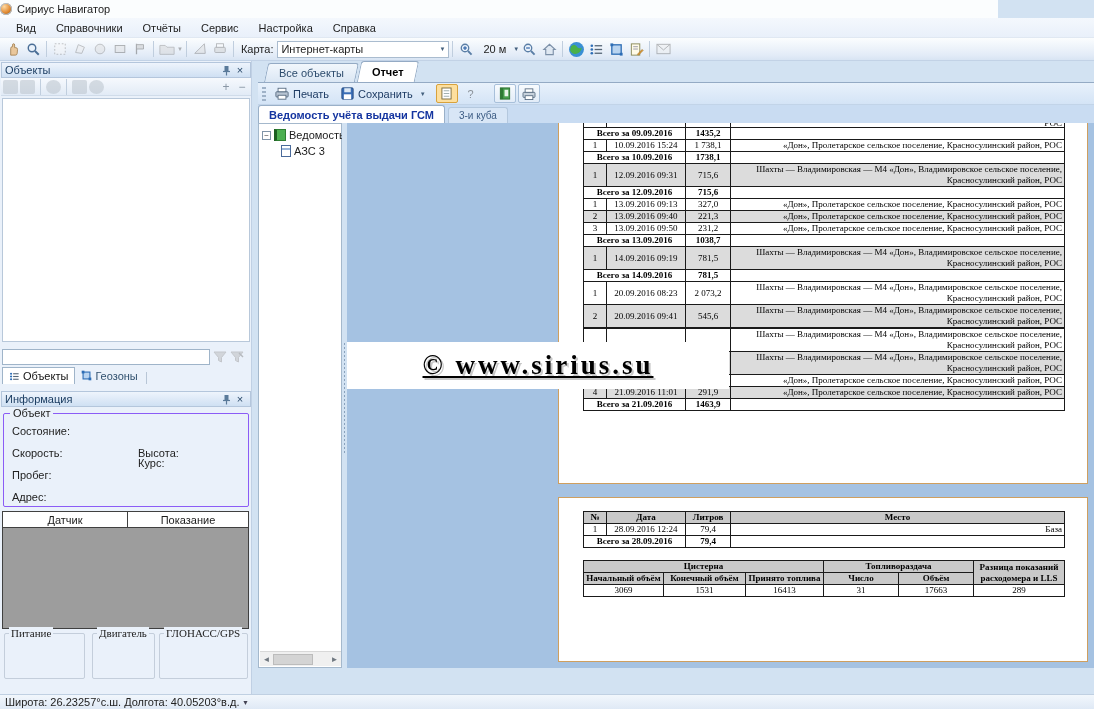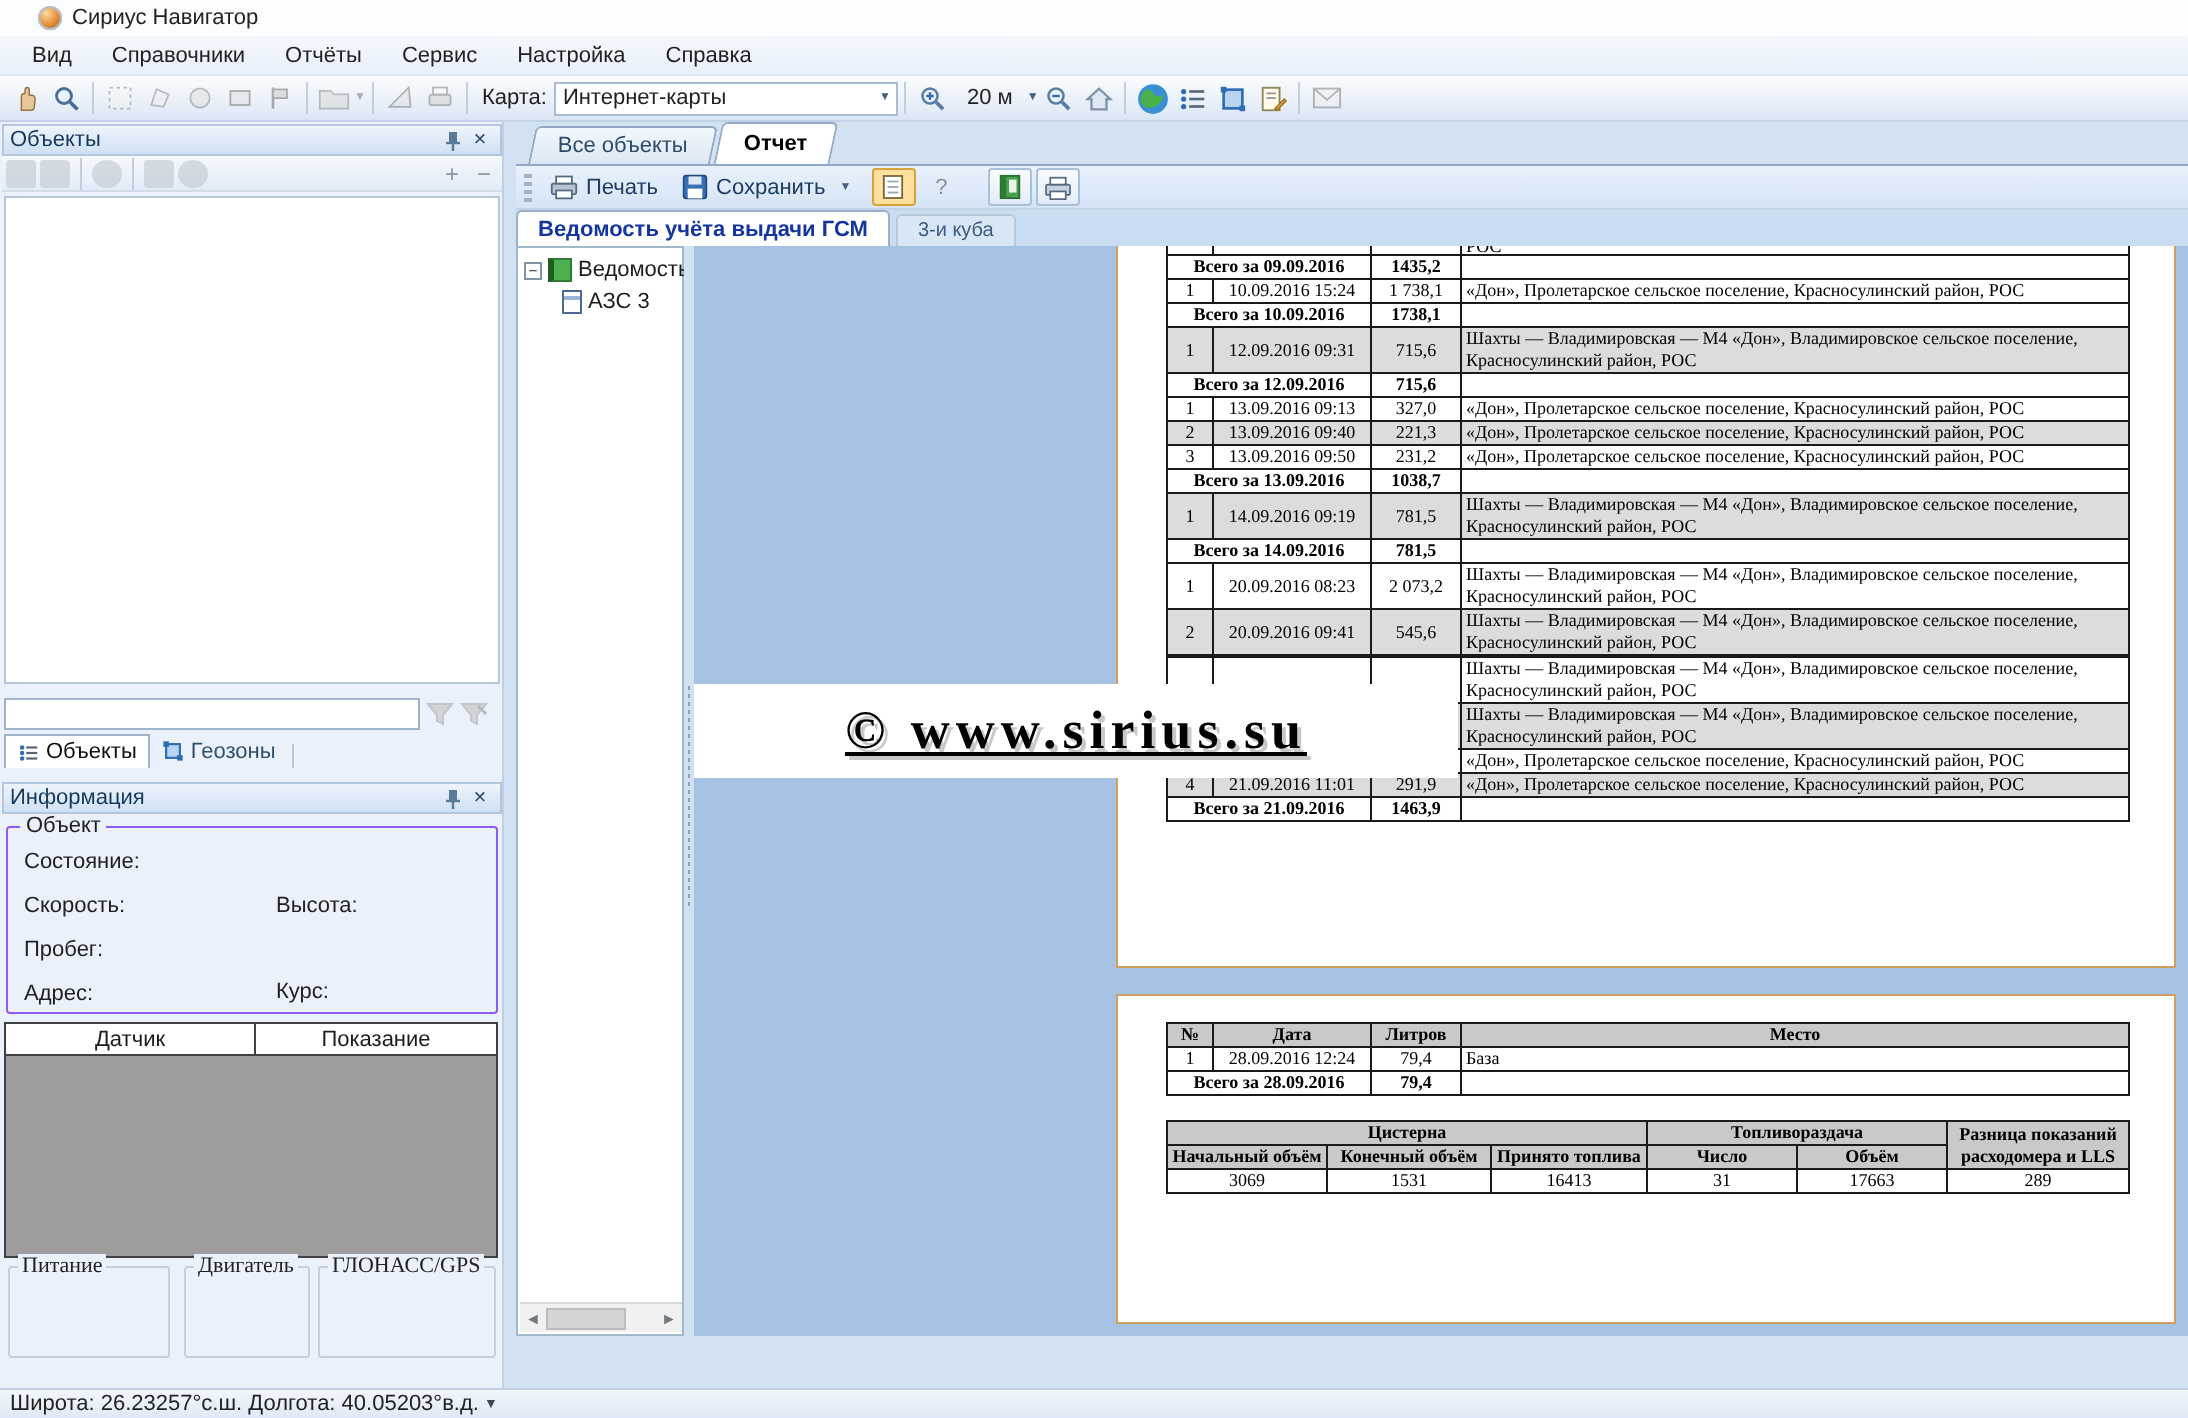--- a/index.html
+++ b/index.html
@@ -2,21 +2,21 @@
 <html><head>
 <meta charset="utf-8">
 <style>
   *{margin:0;padding:0;box-sizing:border-box;}
   html,body{width:1094px;height:709px;overflow:hidden;}
   body{font-family:"Liberation Sans",sans-serif;font-size:11px;color:#1c1c1c;background:#d2e2f2;}
   .abs{position:absolute;}
   #window{position:relative;width:1094px;height:709px;background:#d2e2f2;}
 
   
-  #titlebar{left:0;top:0;width:1094px;height:18px;background:#fbfdfe;display:flex;align-items:center;padding-left:19px;gap:5px;}
+  #titlebar{left:0;top:0;width:998px;height:18px;background:#fbfdfe;display:flex;align-items:center;padding-left:0;gap:5px;}
   #titlebar .ttl{font-size:11px;color:#222;}
   .app-ico{width:12px;height:12px;border-radius:50%;background:radial-gradient(circle at 35% 30%,#ffd9a0,#e08830 55%,#7a4a10);box-shadow:0 0 0 1px #b0c0d0 inset;}
   #menubar{left:0;top:18px;width:1094px;height:20px;background:linear-gradient(#f4f8fd,#e9f0fa);display:flex;align-items:center;padding-left:6px;border-bottom:1px solid #e0e8f2;}
   .menu-item{padding:2px 10px;color:#222;cursor:default;}
   #toolbar{left:0;top:38px;width:1094px;height:23px;background:linear-gradient(#fbfdfe,#e2ebf7 80%,#d8e4f3);border-bottom:1px solid #c2d2e6;display:flex;align-items:center;padding-left:3px;}
   .tbtn{width:20px;height:19px;display:flex;align-items:center;justify-content:center;border-radius:2px;}
   .tsep{width:1px;height:16px;background:#c0cede;margin:0 3px;}
   .dis{opacity:.45;filter:grayscale(1);}
   .combo{height:17px;background:#fff;border:1px solid #aabccf;display:flex;align-items:center;justify-content:space-between;padding:0 3px;font-size:11px;color:#222;}
   .arrow{font-size:6px;color:#44607e;}
@@ -80,21 +80,21 @@
   #preview{position:absolute;left:89px;top:0;width:747px;height:545px;background:#a5c2e2;overflow:hidden;}
   .page{position:absolute;left:211px;width:530px;background:#fff;border:1px solid #cf9f5f;}
   #page1{top:-4px;height:365px;border-top:none;}
   #page2{top:374px;height:165px;}
 
   table.rpt{border-collapse:collapse;table-layout:fixed;width:481px;font:9px "Liberation Serif",serif;color:#000;}
   table.rpt td{border:1px solid #1a1a1a;padding:0 2px;line-height:11px;overflow:hidden;vertical-align:middle;}
   table.rpt tr.shaded td{background:#dcdcdc;}
   table.rpt tr.total td{font-weight:bold;}
   table.rpt td.c-num,table.rpt td.c-date,table.rpt td.c-lit,table.rpt td.c-label{text-align:center;white-space:nowrap;}
-  table.rpt td.c-place{text-align:left;}
+  table.rpt td.c-place{text-align:right;}
   table.rpt tr.partial td{height:7px;border-top:none;vertical-align:top;line-height:8px;}
   table.rpt td.hdr{background:#c9c9c9;font-weight:bold;text-align:center;}
   #cistern td{text-align:center;}
 
   #watermark{position:absolute;left:0;top:219px;width:382px;height:47px;background:#fff;display:flex;align-items:center;justify-content:center;font:bold 27px "Liberation Serif",serif;letter-spacing:3px;color:#000;text-decoration:underline;text-shadow:2px 2px 0 #c8c8c8;}
 
   #statusbar{left:0;top:694px;width:1094px;height:15px;background:linear-gradient(#f2f7fc,#dfe9f5);border-top:1px solid #c0d0e2;display:flex;align-items:center;padding-left:5px;color:#222;}
   #status-dd{position:absolute;left:242px;font-size:7px;color:#445;}
   svg{display:block;}
 </style>
@@ -323,21 +323,21 @@
       <span class="hico">×</span>
     </div>
 
     <div class="fieldset" style="left:3px;top:352px;width:246px;height:94px">
       <span class="leg">Объект</span>
     </div>
     <span class="info-label" style="left:12px;top:364px">Состояние:</span>
     <span class="info-label" style="left:12px;top:386px">Скорость:</span>
     <span class="info-label" style="left:138px;top:386px">Высота:</span>
     <span class="info-label" style="left:12px;top:408px">Пробег:</span>
-    <span class="info-label" style="left:138px;top:429px">Курс:</span>
+    <span class="info-label" style="left:138px;top:396px">Курс:</span>
     <span class="info-label" style="left:12px;top:430px">Адрес:</span>
 
     <div id="sensor-tbl" class="abs">
       <div class="shead">
         <div style="width:125px;border-right:1px solid #404040">Датчик</div>
         <div style="flex:1">Показание</div>
       </div>
     </div>
 
     <div class="ind-box" style="left:4px;width:81px">

